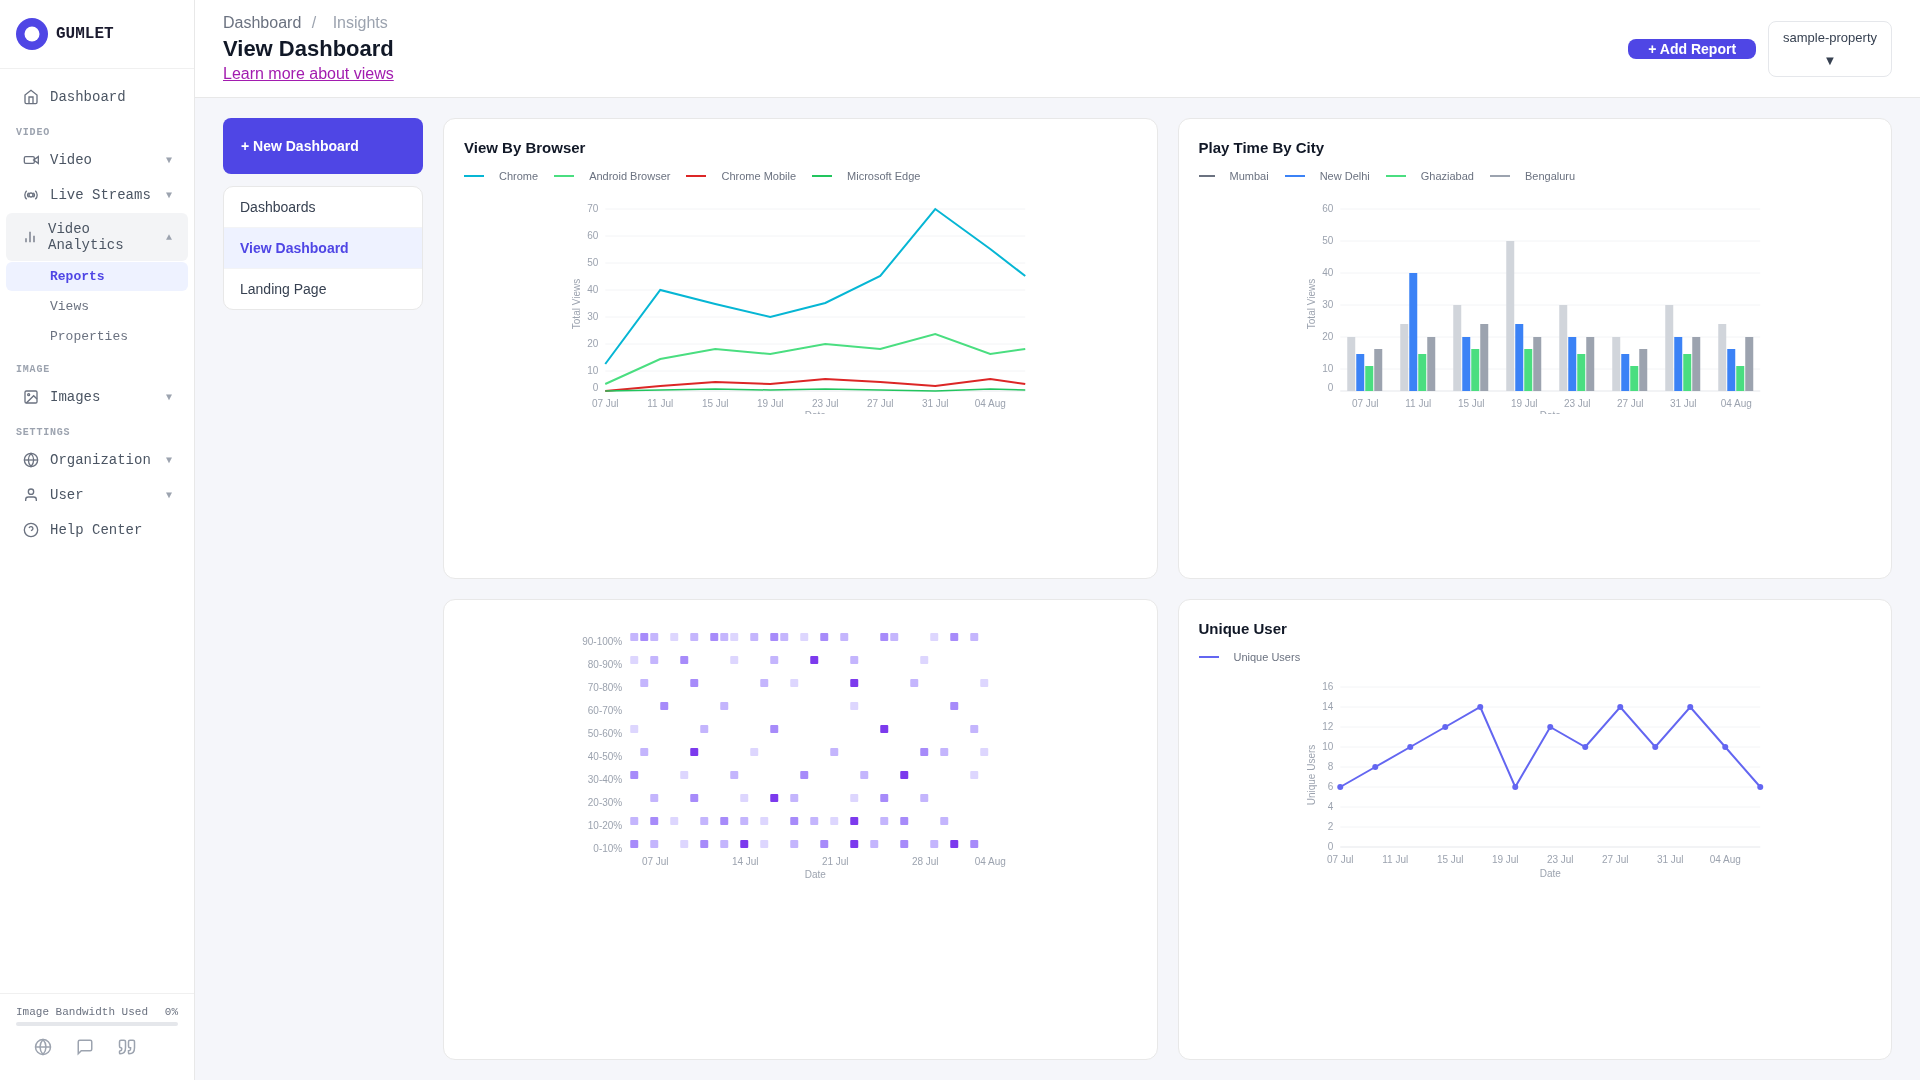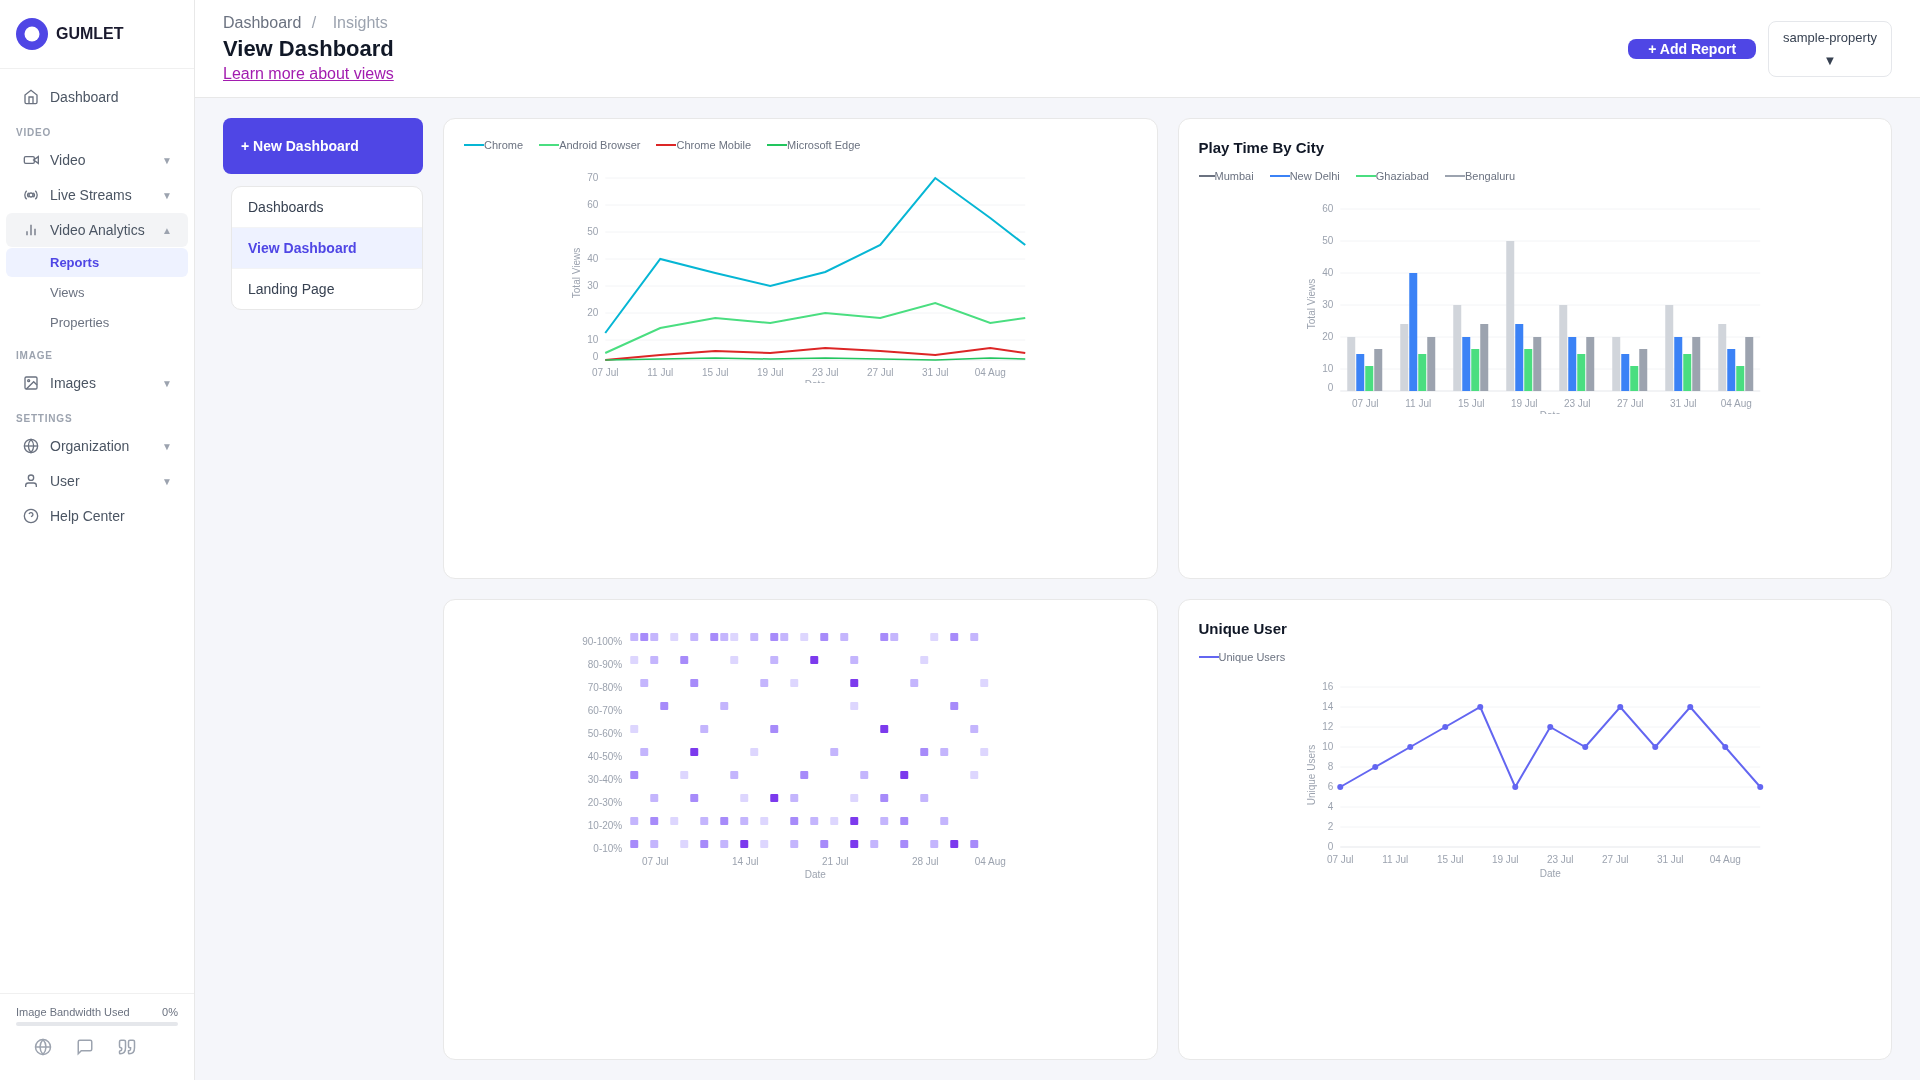--- a/index.html
+++ b/index.html
@@ -1,19 +1,19 @@
 <!DOCTYPE html>
 <html><head>
   <meta charset="utf-8">
   <style>
     * { box-sizing: border-box; margin: 0; padding: 0; }
     body { font-family: -apple-system, BlinkMacSystemFont, 'Segoe UI', sans-serif; background: #f5f6fa; display: flex; height: 100vh; overflow: hidden; }
 
     
-    .sidebar { width: 195px; background: #fff; border-right: 1px solid #e8e8e8; display: flex; flex-direction: column; height: 100vh; flex-shrink: 0; }
+    .sidebar { width: 195px; background: #fff; border-right: 1px solid #e8e8e8; display: flex; flex-direction: column; height: 100vh; flex-shrink: 0; font-family: Liberation Mono, monospace; }
     .sidebar-logo { padding: 18px 16px; display: flex; align-items: center; gap: 8px; border-bottom: 1px solid #f0f0f0; }
     .logo-icon { width: 32px; height: 32px; background: #4f46e5; border-radius: 50%; display: flex; align-items: center; justify-content: center; }
     .logo-icon svg { width: 18px; height: 18px; fill: white; }
     .logo-text { font-weight: 700; font-size: 16px; color: #1a1a2e; }
     .sidebar-nav { flex: 1; overflow-y: auto; padding: 10px 0; }
     .sidebar-section-label { font-size: 10px; font-weight: 600; color: #9ca3af; letter-spacing: 0.08em; padding: 12px 16px 4px; text-transform: uppercase; }
     .sidebar-item { display: flex; align-items: center; gap: 10px; padding: 8px 16px; cursor: pointer; border-radius: 6px; margin: 1px 6px; color: #4b5563; font-size: 14px; font-weight: 500; }
     .sidebar-item.active { background: #f3f4f6; }
     .sidebar-item .item-icon { width: 18px; height: 18px; display: flex; align-items: center; justify-content: center; color: #6b7280; }
     .sidebar-item .chevron { margin-left: auto; color: #9ca3af; font-size: 10px; }
@@ -41,33 +41,33 @@
     .header-right { display: flex; align-items: center; gap: 12px; }
     .add-report-btn { background: #4f46e5; color: white; border: none; padding: 2px 20px; border-radius: 8px; font-size: 14px; font-weight: 600; cursor: pointer; display: flex; align-items: center; gap: 6px; }
     .property-select { border: 1px solid #e5e7eb; border-radius: 8px; padding: 8px 14px; font-size: 13px; color: #374151; background: white; cursor: pointer; display: flex; align-items: center; gap: 8px; flex-direction: column; }
 
     
     .content { flex: 1; overflow-y: auto; padding: 20px 28px; display: flex; gap: 20px; }
 
     
     .left-panel { width: 200px; flex-shrink: 0; }
     .new-dashboard-btn { background: #4f46e5; color: white; border: none; padding: 20px 18px; border-radius: 8px; font-size: 14px; font-weight: 600; cursor: pointer; width: 100%; display: flex; align-items: center; gap: 8px; margin-bottom: 12px; }
-    .dashboard-menu { background: white; border-radius: 10px; border: 1px solid #e8e8e8; overflow: hidden; margin-left: 8px; }
+    .dashboard-menu { background: white; border-radius: 10px; border: 1px solid #e8e8e8; overflow: hidden; }
     .dashboard-menu-item { padding: 12px 16px; font-size: 14px; color: #374151; cursor: pointer; border-bottom: 1px solid #f3f4f6; font-weight: 500; }
     .dashboard-menu-item:last-child { border-bottom: none; }
     .dashboard-menu-item.active { background: #eef2ff; color: #4f46e5; font-weight: 600; }
 
     
     .charts-grid { flex: 1; display: grid; grid-template-columns: 1fr 1fr; grid-template-rows: auto auto; gap: 20px; }
     .chart-card { background: white; border-radius: 12px; border: 1px solid #e8e8e8; padding: 20px; }
     .chart-title { font-size: 15px; font-weight: 600; color: #111827; margin-bottom: 14px; }
 
     
     .legend { display: flex; gap: 16px; flex-wrap: wrap; margin-bottom: 12px; }
-    .legend-item { display: flex; align-items: center; gap: 0; font-size: 11px; color: #6b7280; }
+    .legend-item { display: flex; align-items: center; gap: 15px; font-size: 11px; color: #6b7280; }
     .legend-line { width: 20px; height: 2px; }
 
     
     .chart-svg-container { width: 100%; }
 
     
     .axis-label { font-size: 10px; fill: #9ca3af; }
     .axis-title { font-size: 10px; fill: #9ca3af; }
   </style>
 </head>
@@ -246,20 +246,21 @@
       <div class="dashboard-menu">
         <div class="dashboard-menu-item">Dashboards</div>
         <div class="dashboard-menu-item active">View Dashboard</div>
         <div class="dashboard-menu-item">Landing Page</div>
       </div>
     </div>
 
     <div class="charts-grid">
 
       <div class="chart-card">
+        <div class="chart-title">View By Browser</div>
         <div class="legend">
           <div class="legend-item">
             <div class="legend-line" style="background:#06b6d4;"></div>
             <span>Chrome</span>
           </div>
           <div class="legend-item">
             <div class="legend-line" style="background:#4ade80;"></div>
             <span>Android Browser</span>
           </div>
           <div class="legend-item">

